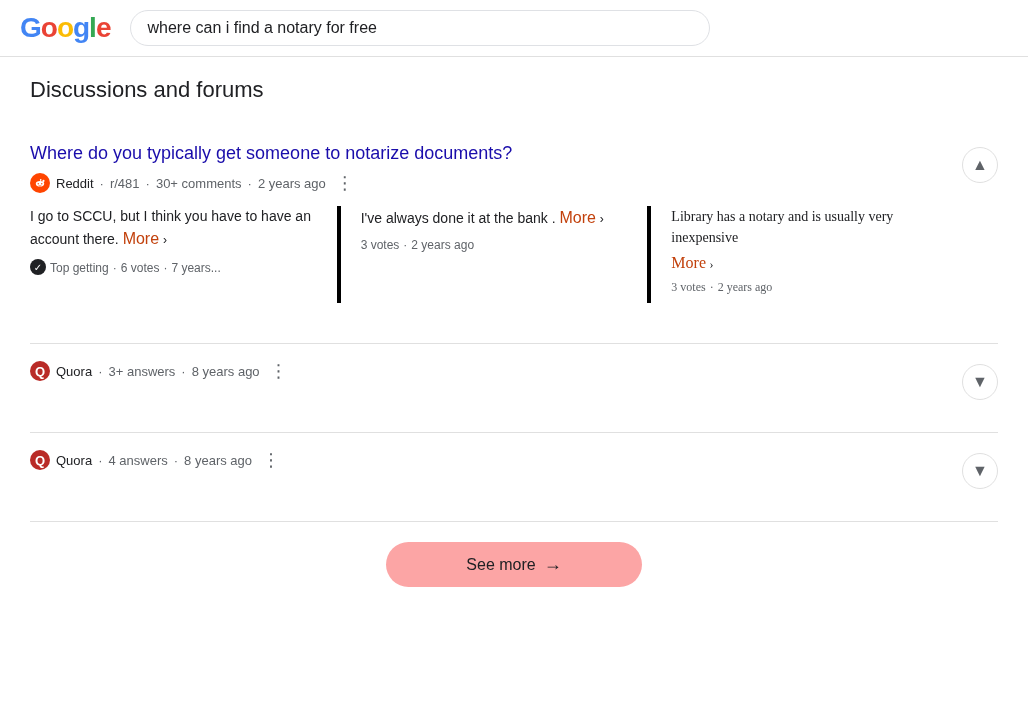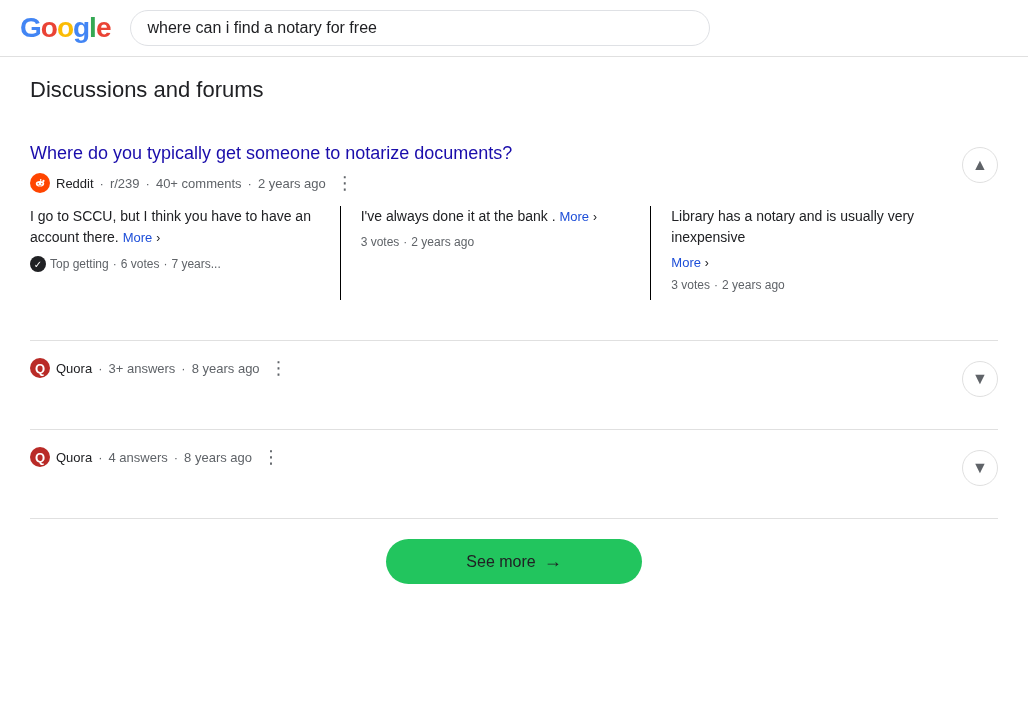--- a/index.html
+++ b/index.html
@@ -126,51 +126,51 @@
     
     .answers-grid {
       display: grid;
       grid-template-columns: 1fr 1fr 1fr;
       gap: 0;
       margin-bottom: 8px;
     }
 
     .answer-col {
       padding-right: 20px;
-      border-right: 1px solid #000000;
+      border-right: 4px solid #000000;
       padding: 0 20px 8px 0;
     }
     .answer-col:first-child { padding-left: 0; }
-    .answer-col:last-child { border-right: none; padding-right: 0; }
+    .answer-col:last-child { border-right: none; padding-right: 0; font-family: Liberation Serif, serif; }
     .answer-col:not(:first-child) { padding-left: 20px; }
 
     .answer-text {
       font-size: 14px;
       color: #202124;
       line-height: 1.5;
       margin-bottom: 6px;
     }
 
     .more-link {
-      color: #1d4ed8;
+      color: #c2410c;
       text-decoration: none;
-      font-size: 13px;
+      font-size: 16px;
       margin-top: 12px;
     }
 
     .chevron {
       font-size: 12px;
     }
 
     .answer-footer {
       font-size: 12px;
       color: #5f6368;
       margin-top: 8px;
       display: flex;
-      align-items: center;
+      align-items: flex-end;
       gap: 4px;
     }
 
     .check-circle {
       width: 16px;
       height: 16px;
       background: #202124;
       border-radius: 50%;
       display: inline-flex;
       align-items: center;
@@ -206,21 +206,21 @@
     .discussion-content { flex: 1; }
 
     
     .see-more-container {
       display: flex;
       justify-content: center;
       padding: 20px 0 10px;
     }
 
     .see-more-btn {
-      background: #22c55e;
+      background: #fca5a5;
       border: none;
       border-radius: 24px;
       padding: 12px 80px;
       font-size: 16px;
       color: #202124;
       cursor: pointer;
       display: flex;
       align-items: center;
       gap: 8px;
     }
@@ -262,23 +262,23 @@
               <circle cx="12.5" cy="11" r="1" fill="#FF4500"></circle>
               <path d="M8 13.5 Q10 14.5 12 13.5" stroke="#FF4500" stroke-width="0.8" fill="none"></path>
               <circle cx="15" cy="7" r="1.5" fill="white"></circle>
               <path d="M13 9 Q14 7 15.5 7.5" stroke="white" stroke-width="0.8" fill="none"></path>
               <path d="M10 9 L11 6" stroke="white" stroke-width="1"></path>
               <circle cx="11" cy="5.5" r="1.2" fill="white"></circle>
             </svg>
           </div>
           <span class="source-name">Reddit</span>
           <span>·</span>
-          <span>r/239</span>
-          <span>·</span>
-          <span>40+ comments</span>
+          <span>r/481</span>
+          <span>·</span>
+          <span>30+ comments</span>
           <span>·</span>
           <span>2 years ago</span>
           <span class="dot-menu">⋮</span>
         </div>
 
         <div class="answers-grid">
 
           <div class="answer-col">
             <p class="answer-text">
               I go to SCCU, but I think you have to have an account there.&nbsp;<a href="#" class="more-link">More</a>&nbsp;<span class="chevron">›</span>

